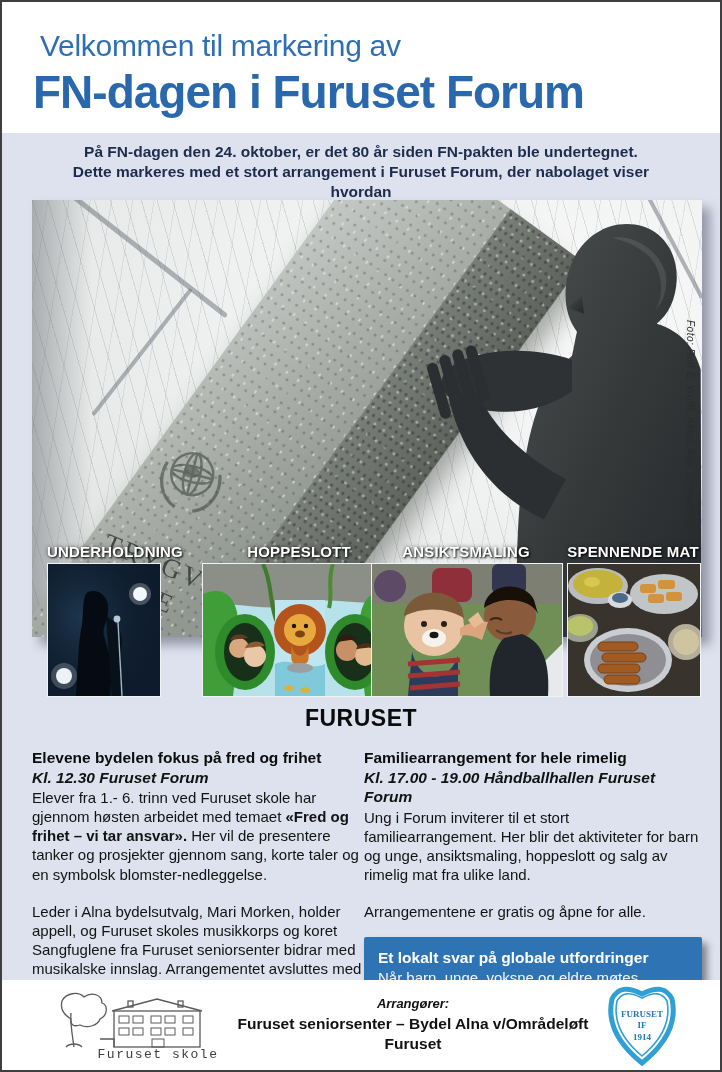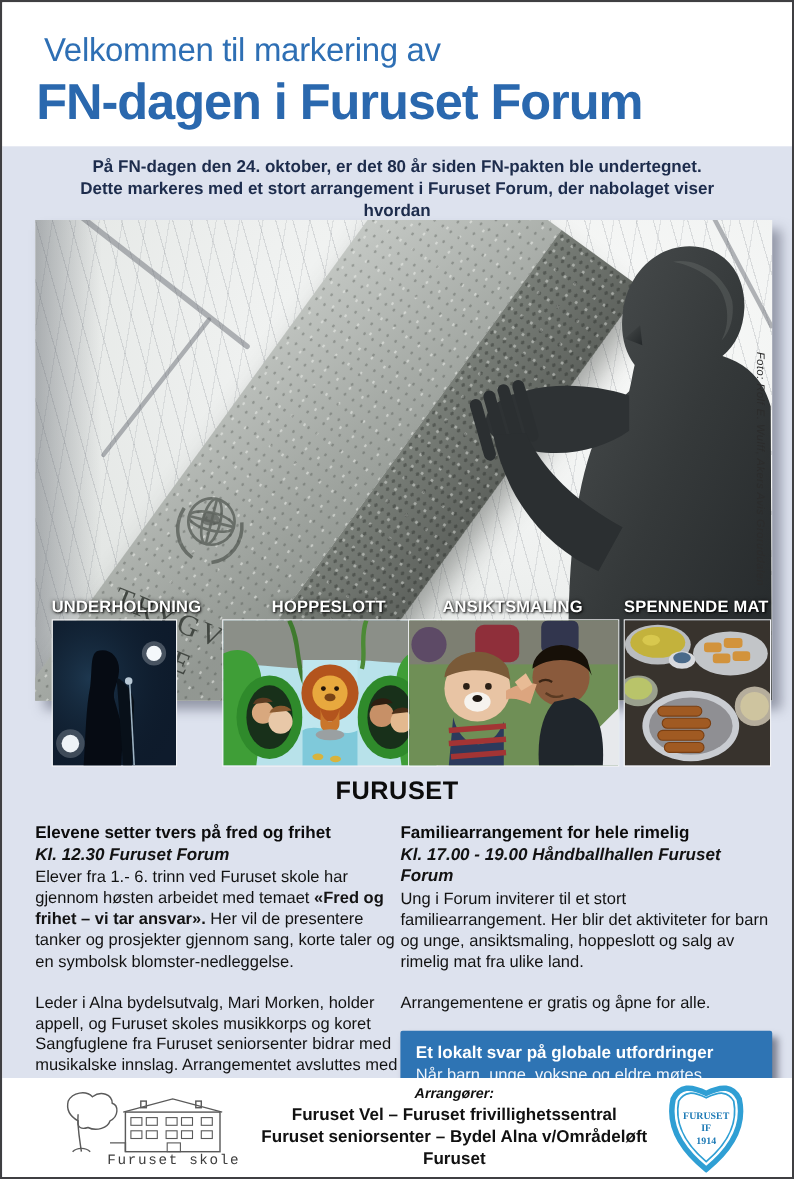--- a/index.html
+++ b/index.html
@@ -293,21 +293,21 @@
         </g>
         <ellipse cx="52" cy="36" rx="12" ry="8" fill="#d8dade"></ellipse>
         <ellipse cx="52" cy="34" rx="8" ry="5" fill="#4a6a8a"></ellipse>
       </svg>
     </div>
   </div>
 
   <div class="program-title">FURUSET</div>
 
   <div class="col left">
-    <h3>Elevene setter tvers på fred og frihet</h3>
+    <h3>Elevene bydelen fokus på fred og frihet</h3>
     <div class="time">Kl. 12.30 Furuset Forum</div>
     <p><span>Elever fra 1.- 6. trinn ved Furuset skole har gjennom høsten arbeidet med temaet </span><b>«Fred og frihet – vi tar ansvar».</b><span> Her vil de presentere tanker og prosjekter gjennom sang, korte taler og en symbolsk blomster-nedleggelse.</span></p>
     <div class="gap"></div>
     <p>Leder i Alna bydelsutvalg, Mari Morken, holder appell, og Furuset skoles musikkorps og koret Sangfuglene fra Furuset seniorsenter bidrar med musikalske innslag. Arrangementet avsluttes med fellessang og den populære BlimE!-dansen, som samler barn og voksne i et felles uttrykk for samhold og inkludering.</p>
   </div>
 
   <div class="col right">
     <h3>Familiearrangement for hele rimelig</h3>
     <div class="time">Kl. 17.00 - 19.00 Håndballhallen Furuset Forum</div>
     <p>Ung i Forum inviterer til et stort familiearrangement. Her blir det aktiviteter for barn og unge, ansiktsmaling, hoppeslott og salg av rimelig mat fra ulike land.</p>
@@ -342,21 +342,20 @@
             <rect x="125" y="39" width="10" height="7"></rect>
             <rect x="143" y="39" width="10" height="7"></rect>
           <rect x="112" y="50" width="12" height="8"></rect>
         </g>
       </g>
       <text x="118" y="69" text-anchor="middle" font-family="Liberation Mono, monospace" font-size="13" letter-spacing="1.5" fill="#3d3d3d">Furuset skole</text>
     </svg>
 
     <div class="footer-center">
       <div class="arr-label">Arrangører:</div>
-      <div class="arr-line">Furuset Vel – Furuset frivillighetssentral</div>
       <div class="arr-line">Furuset seniorsenter – Bydel Alna v/Områdeløft Furuset</div>
     </div>
 
     <svg class="if-badge" width="72" height="84" viewBox="0 0 72 84">
       <path d="M6,16 C12,4 22,4 36,11 C50,4 60,4 66,16 C70,34 66,56 36,80 C6,56 2,34 6,16 Z" fill="#ffffff" stroke="#2f9fd4" stroke-width="5"></path>
       <path d="M11,18 C16,9 24,9 36,15 C48,9 56,9 61,18 C64,33 60,53 36,73 C12,53 8,33 11,18 Z" fill="none" stroke="#2f9fd4" stroke-width="1.6"></path>
       <text x="36" y="34" text-anchor="middle" font-family="Liberation Serif, serif" font-weight="bold" font-size="9" fill="#1d7ab5">FURUSET</text>
       <text x="36" y="45" text-anchor="middle" font-family="Liberation Serif, serif" font-weight="bold" font-size="9" fill="#1d7ab5">IF</text>
       <text x="36" y="57" text-anchor="middle" font-family="Liberation Serif, serif" font-weight="bold" font-size="9" fill="#1d7ab5">1914</text>
     </svg>

